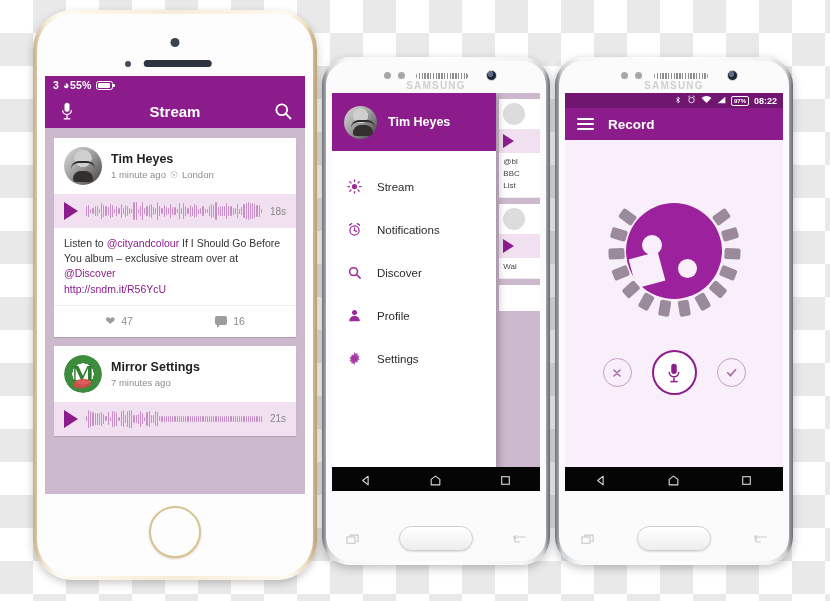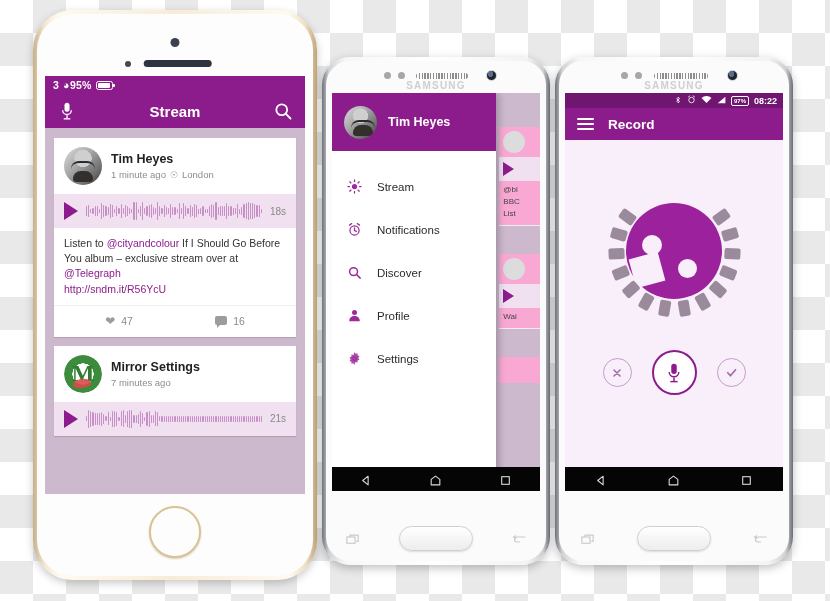--- a/index.html
+++ b/index.html
@@ -140,21 +140,21 @@
     box-shadow:3px 0 7px rgba(0,0,0,.22); }
   .drawer-head { height:58px; background:#8c1c8c; display:flex; align-items:center; gap:11px; padding:0 12px; }
   .drawer-head .avatar { width:33px; height:33px; }
   .drawer-name { color:#fff; font-size:12.5px; font-weight:bold; }
   .drawer-list { padding-top:14px; }
   .dl-item { height:43px; display:flex; align-items:center; gap:14px; padding:0 14px; }
   .dl-ico { width:17px; height:17px; flex:none; color:#9c2a9c; display:flex; align-items:center; justify-content:center; }
   .dl-label { font-size:11.5px; color:#2b2b2b; }
   .behind { position:absolute; right:0; top:0; bottom:0; width:21%; background:#cdb9cd; padding:6px 0 0 3px;
      font-size:8px; color:#444; overflow:hidden; }
-  .bh-card { background:#f9a8d4; margin-bottom:6px;margin-top:28px; }
+  .bh-card { background:#ffffff; margin-bottom:6px; }
   .bh-av { height:30px; display:flex; align-items:center; padding-left:4px; }
   .bh-circ { width:22px; height:22px; border-radius:50%; background:#dcdcdc; }
   .bh-wave { background:#f0e0f0; height:24px; display:flex; align-items:center; padding-left:4px; }
   .bh-tri { width:0; height:0; border-left:11px solid #8c1c8c; border-top:7px solid transparent; border-bottom:7px solid transparent; }
   .bh-txt { padding:3px 0 5px 4px; line-height:1.5; border-bottom:1px solid #eee; }
 
   
   #phone3 { left:555px; top:57px; width:238px; height:508px; }
   #phone3 .and-screen { top:32px; bottom:70px; background:#f8effb; }
   .rec-wrap { display:flex; flex-direction:column; align-items:center; padding-top:36px; }
@@ -184,21 +184,21 @@
       <div class="ip-cam"></div>
 
       <div class="screen">
 
         <div class="ios-status">
           <span class="left">
             <span>3</span>
             <span class="wifi-glyph">◕</span>
           </span>
           <span class="right">
-            <span>95%</span>
+            <span>55%</span>
             <span class="batt">
                 <i></i>
               </span>
           </span>
         </div>
 
         <div class="ios-nav" style="position:relative;">
           <span class="ico">
             <svg viewBox="0 0 24 24" width="20" height="20" fill="#fff">
               <rect x="9" y="2" width="6" height="11" rx="3"></rect>
@@ -312,21 +312,21 @@
                   <span style="height: 16.9px;"></span>
                   <span style="height: 15.9px;"></span>
                   <span style="height: 14.2px;"></span>
                   <span style="height: 12.6px;"></span>
                   <span style="height: 11.3px;"></span>
                   <span style="height: 3.4px;"></span>
                 </span>
               <span class="dur">18s</span>
             </div>
             <div class="card-body">
-              <span>Listen to </span><span class="mention">@cityandcolour</span><span> If I Should Go Before You album – exclusive stream over at </span><span class="mention">@Telegraph</span><br>
+              <span>Listen to </span><span class="mention">@cityandcolour</span><span> If I Should Go Before You album – exclusive stream over at </span><span class="mention">@Discover</span><br>
               <a href="#">http://sndm.it/R56YcU</a>
             </div>
             <div class="card-actions">
               <span class="act">
                 <span class="heart">❤</span>
                 <span>47</span>
               </span>
               <span class="act">
                 <span class="bubble"></span>
                 <span>16</span>

